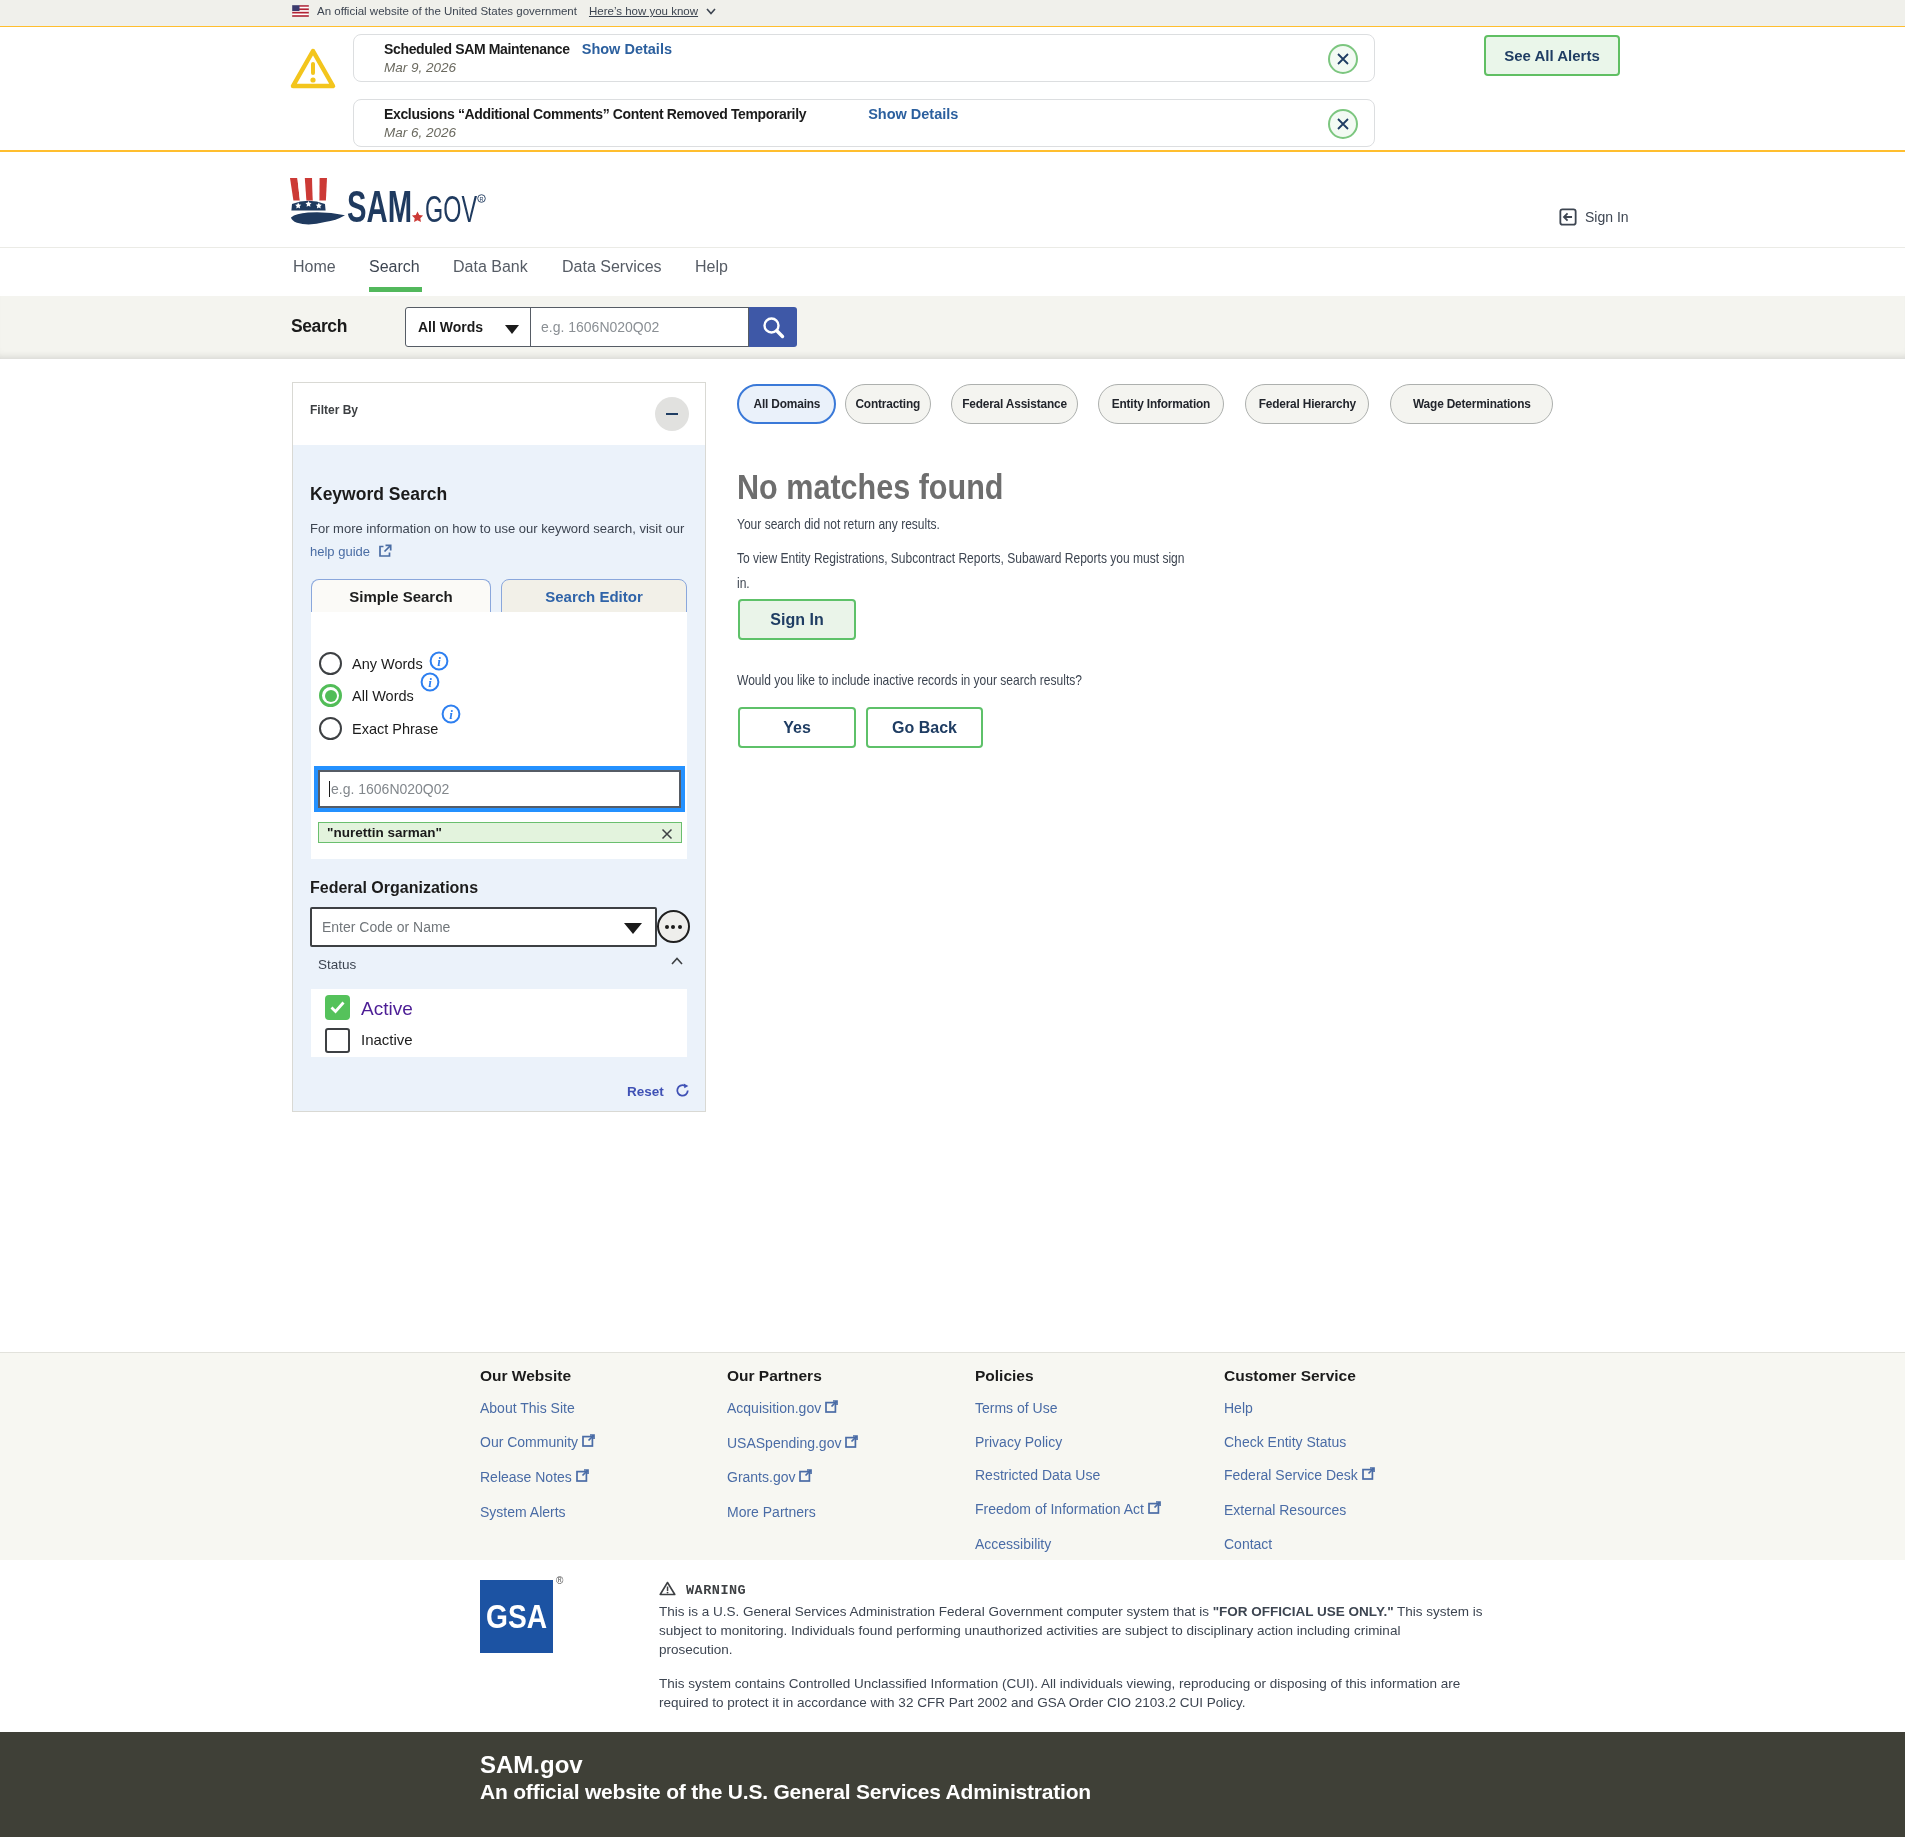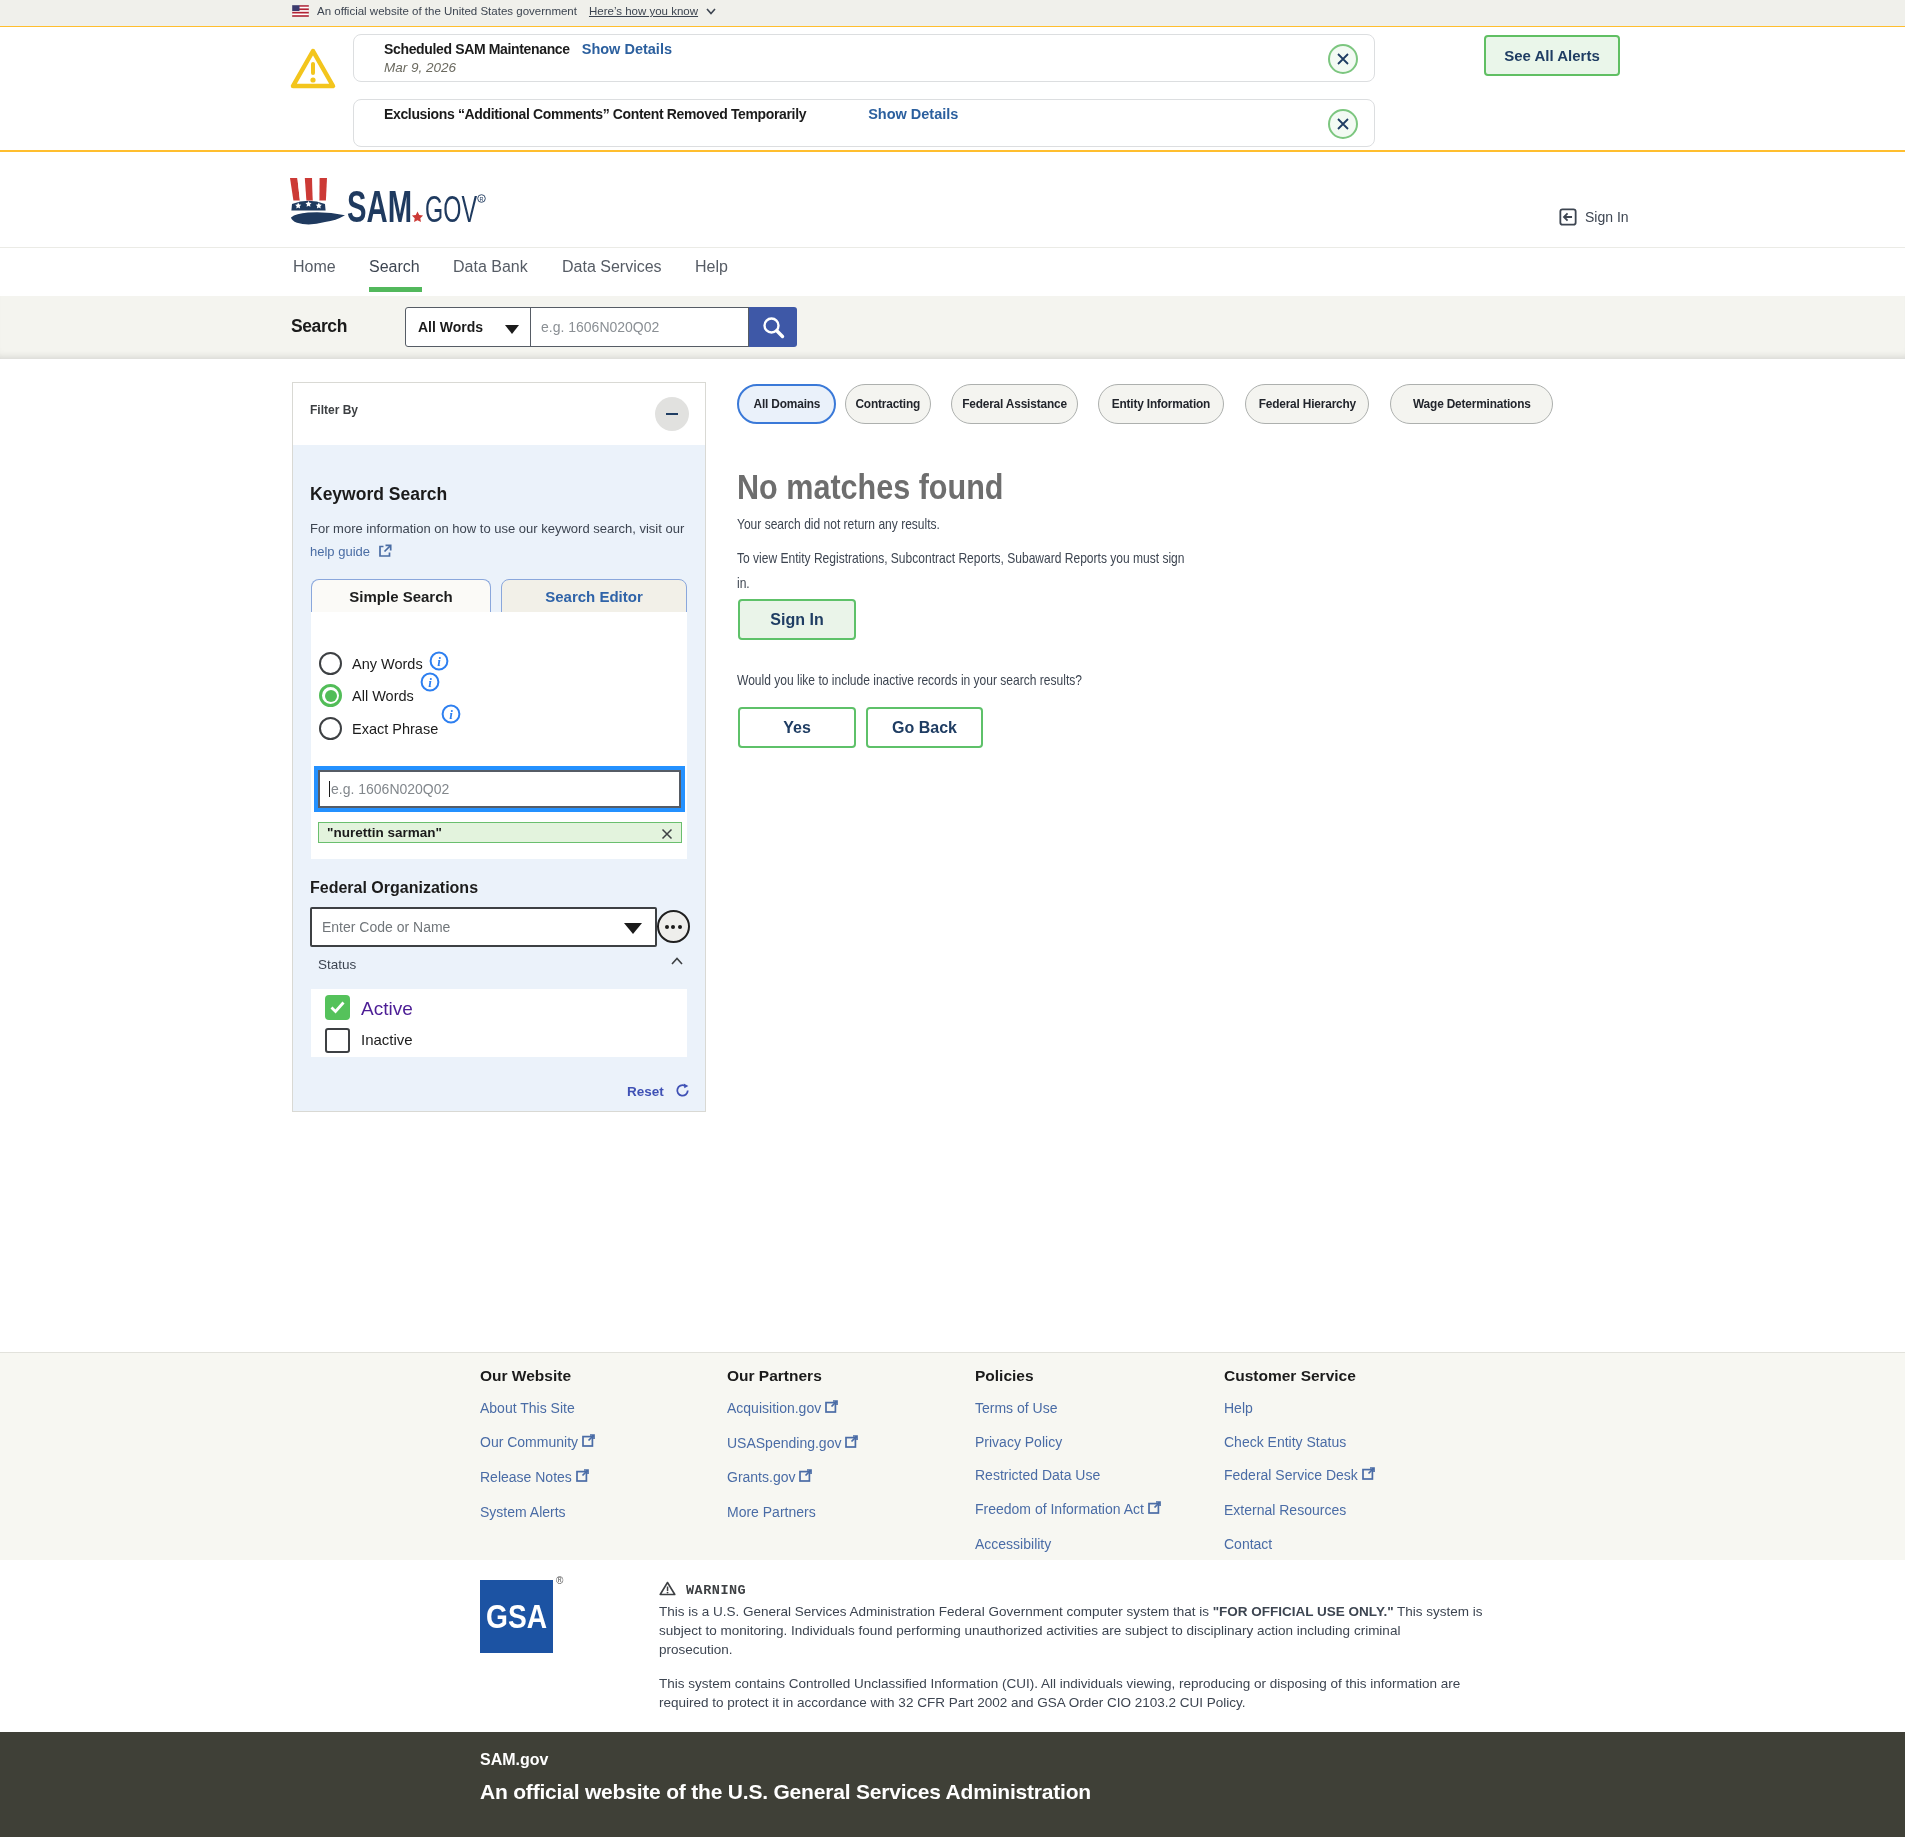--- a/index.html
+++ b/index.html
@@ -55,21 +55,21 @@
 .fcol { position:absolute; top:0; width:247px; }
 .fcol .fh { position:absolute; top:14px; font-size:15.5px; font-weight:bold; color:#1b1b1b; }
 .fcol a { position:absolute; font-size:14px; color:#4a6ca6; text-decoration:none; white-space:nowrap; }
 
 .gsa { height:172px; background:#fff; position:relative; }
 .gsalogo { position:absolute; left:480px; top:20px; width:73px; height:73px; background:#1c53a3; color:#fff; }
 .warnhead { position:absolute; left:659px; top:21px; font-family:"Liberation Mono", monospace; font-size:13.5px; font-weight:bold; color:#3d4043; letter-spacing:0.5px; }
 .gpara { position:absolute; left:659px; font-size:13.5px; line-height:19px; color:#3d4551; white-space:nowrap; }
 
 .bottom { height:109px; background:#3f4037; position:relative; color:#fff; }
-.bottom .b1 { position:absolute; left:480px; top:19px; font-size:16px; font-weight:bold; }
+.bottom .b1 { position:absolute; left:480px; top:19px; font-size:24px; font-weight:bold; }
 .bottom .b2 { position:absolute; left:480px; top:48px; font-size:21px; letter-spacing:-0.2px; font-weight:bold; }
 </style>
 </head>
 <body>
 
 <div class="govbar">
   <div class="govbar-inner">
     <svg width="17" height="12" viewBox="0 0 17 12">
       <rect width="17" height="12" fill="#fff"></rect>
       <rect y="0" width="17" height="1.7" fill="#b22234"></rect>
@@ -96,20 +96,21 @@
     <div class="ttl">Scheduled SAM Maintenance<a href="#">Show Details</a></div>
     <div class="date">Mar 9, 2026</div>
     <div class="closebtn">
         <svg width="14" height="14" viewBox="0 0 14 14">
           <path d="M2 2 L12 12 M12 2 L2 12" stroke="#1f3d63" stroke-width="1.8"></path>
         </svg>
       </div>
   </div>
   <div class="alertbox" style="top:72px;">
     <div class="ttl">Exclusions “Additional Comments” Content Removed Temporarily<a href="#" style="margin-left:62px;">Show Details</a></div>
+    <div class="date">Mar 6, 2026</div>
     <div class="closebtn">
         <svg width="14" height="14" viewBox="0 0 14 14">
           <path d="M2 2 L12 12 M12 2 L2 12" stroke="#1f3d63" stroke-width="1.8"></path>
         </svg>
       </div>
   </div>
   <div class="seeall">See All Alerts</div>
 </div>
 <div class="header">
   <svg class="abs" style="left:289px; top:20px;" width="200" height="58" viewBox="0 0 200 58">

